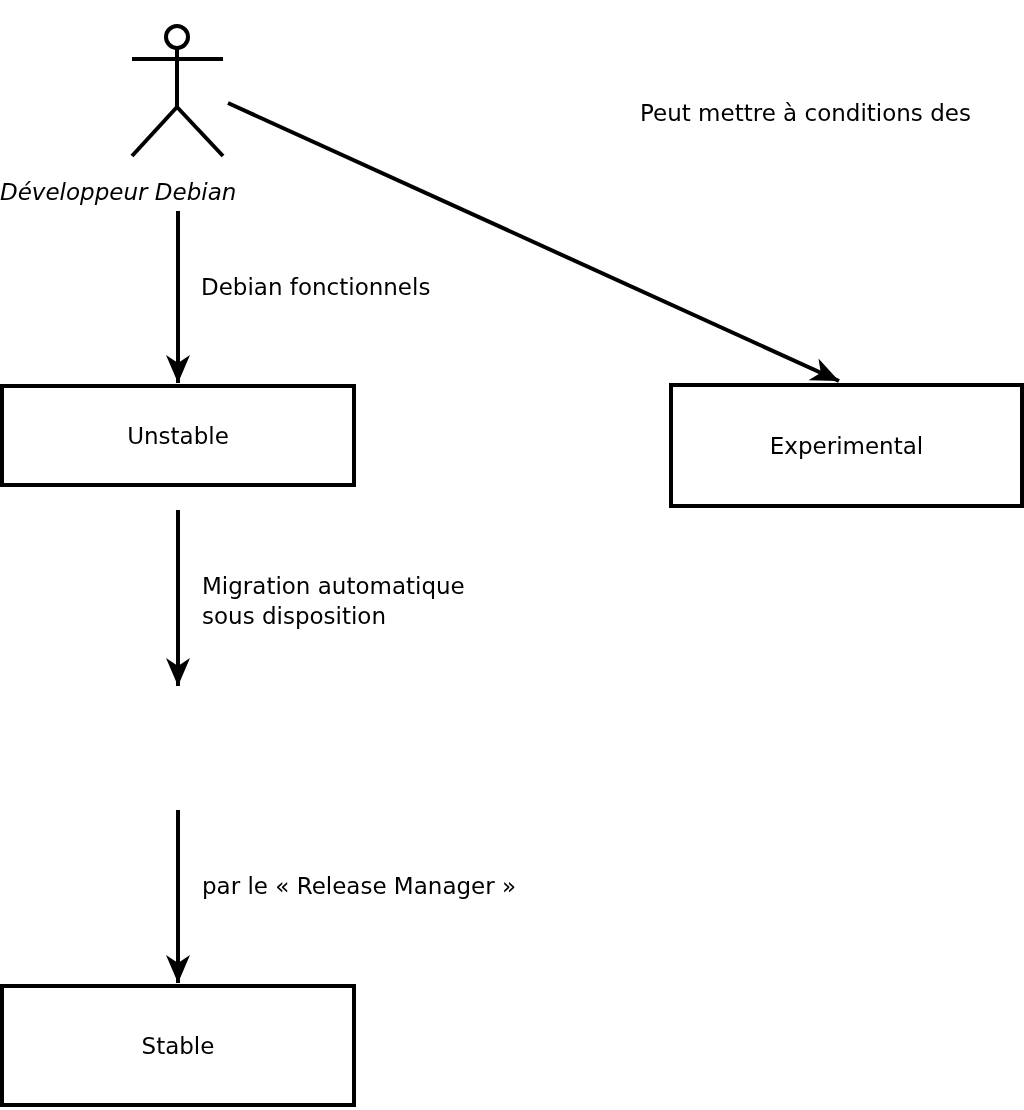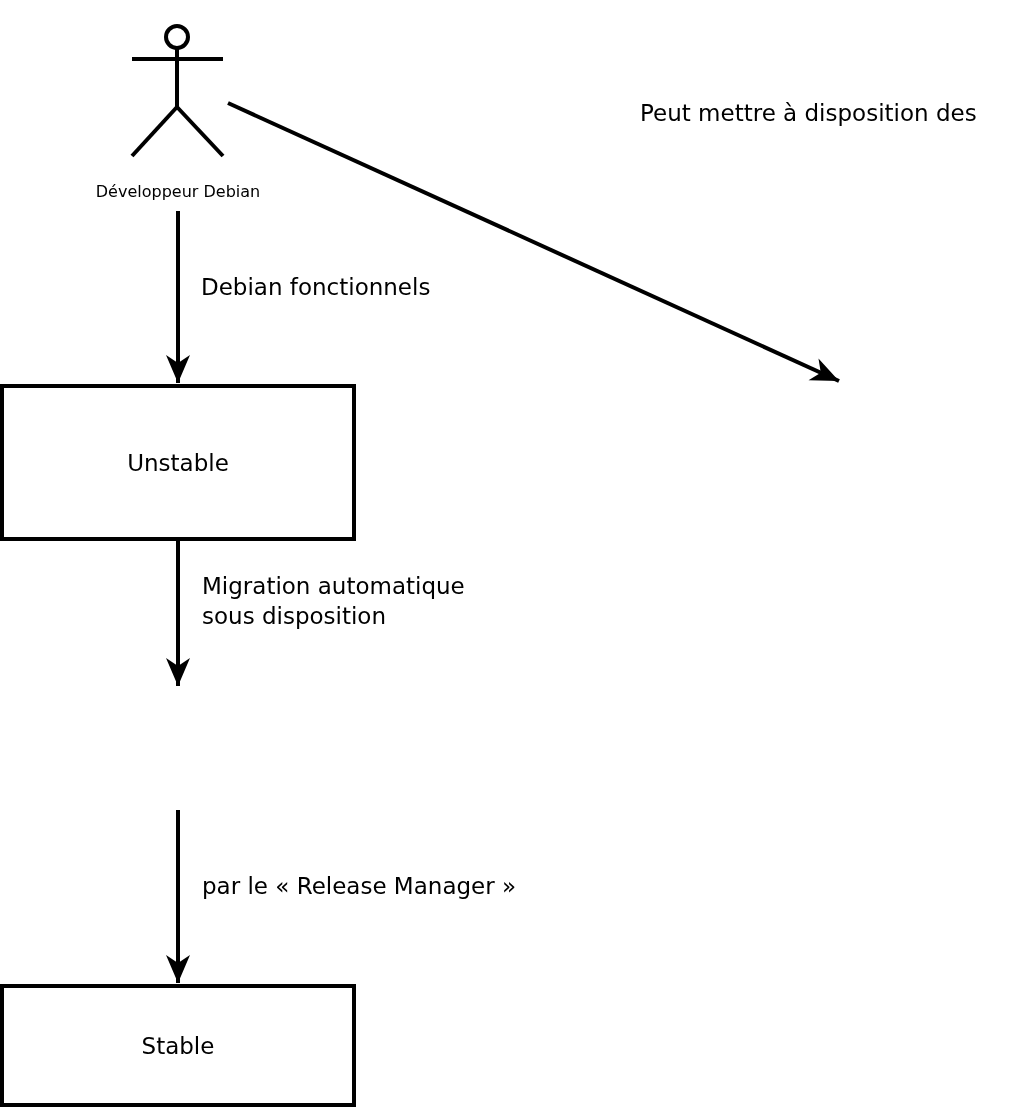--- a/index.html
+++ b/index.html
@@ -26,39 +26,40 @@
   .node {
     position: absolute;
     box-sizing: border-box;
     border: 4px solid #000000;
     background: #ffffff;
     display: flex;
     align-items: center;
     justify-content: center;
     font-size: 23px;
   }
-  .node-unstable     { left: 0px;   top: 384px; width: 356px; height: 157px; }
+  .node-unstable     { left: 0px;   top: 384px; width: 356px; height: 103px; }
   .node-experimental { left: 669px; top: 383px; width: 355px; height: 125px; }
   .node-testing      { left: 0px;   top: 687px; width: 356px; height: 122px; }
   .node-stable       { left: 0px;   top: 984px; width: 356px; height: 123px; text-align: right; }
   .edge-label {
     position: absolute;
     font-size: 23px;
     line-height: 30px;
     white-space: nowrap;
   }
   .actor-label {
     position: absolute;
     left: 0px;
     top: 177px;
     width: 356px;
-    text-align: center;
-    font-size: 16px;
+    text-align: left;
+    font-size: 23px;
     line-height: 30px;
     white-space: nowrap;
+    font-style: italic;
   }
   .lbl-to-unstable     { left: 201px; top: 272px; }
   .lbl-to-experimental { left: 640px; top: 98px;  }
   .lbl-to-testing      { left: 202px; top: 571px; }
   .lbl-to-stable       { left: 202px; top: 871px; }
 </style>
 </head>
 <body>
 
 <div id="canvas">
@@ -85,32 +86,35 @@
       <line x1="178" y1="810" x2="178" y2="983" marker-end="url(#ah)"></line>
     </g>
   </svg>
 
   <div class="actor-label">Développeur Debian</div>
 
   <div class="node node-unstable">
     <span>Unstable</span>
   </div>
 
+  <div class="node node-experimental">
+    <span>Experimental</span>
+  </div>
 
 
   <div class="node node-stable">
     <span>Stable</span>
   </div>
 
   <div class="edge-label lbl-to-unstable">
     <div>Debian fonctionnels</div>
   </div>
 
   <div class="edge-label lbl-to-experimental">
-    <div>Peut mettre à disposition des</div>
+    <div>Peut mettre à conditions des</div>
   </div>
 
   <div class="edge-label lbl-to-testing">
     <div>Migration automatique</div>
     <div>sous disposition</div>
   </div>
 
   <div class="edge-label lbl-to-stable">
     <div>par le « Release Manager »</div>
   </div>

